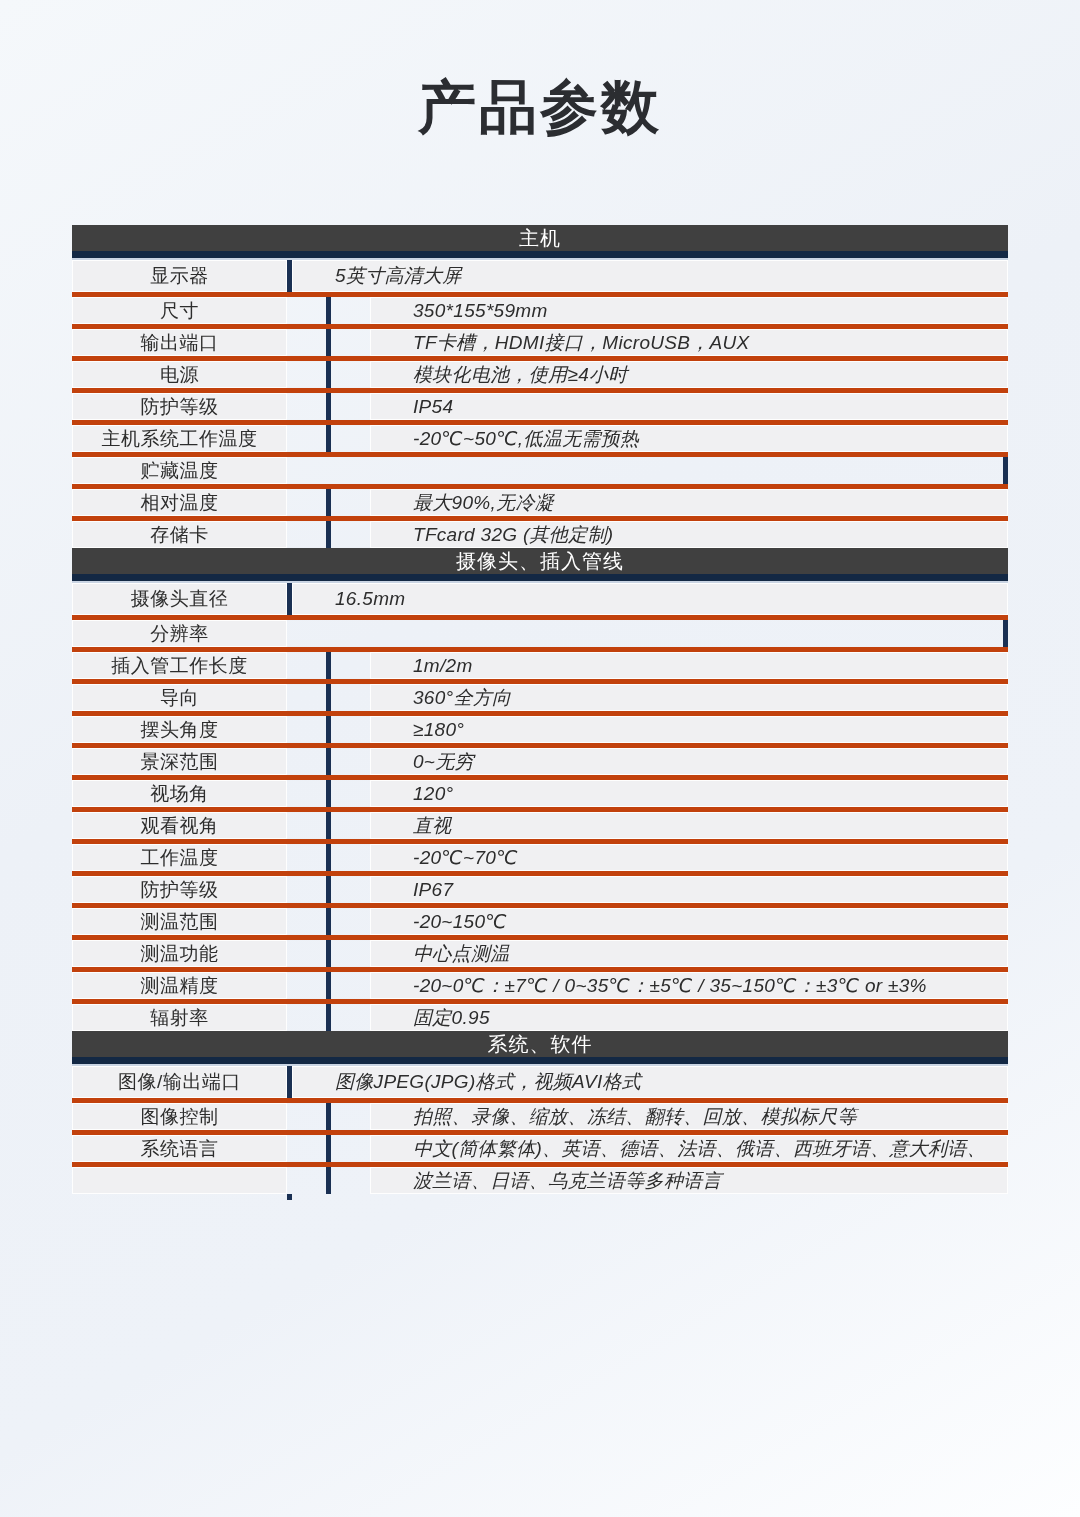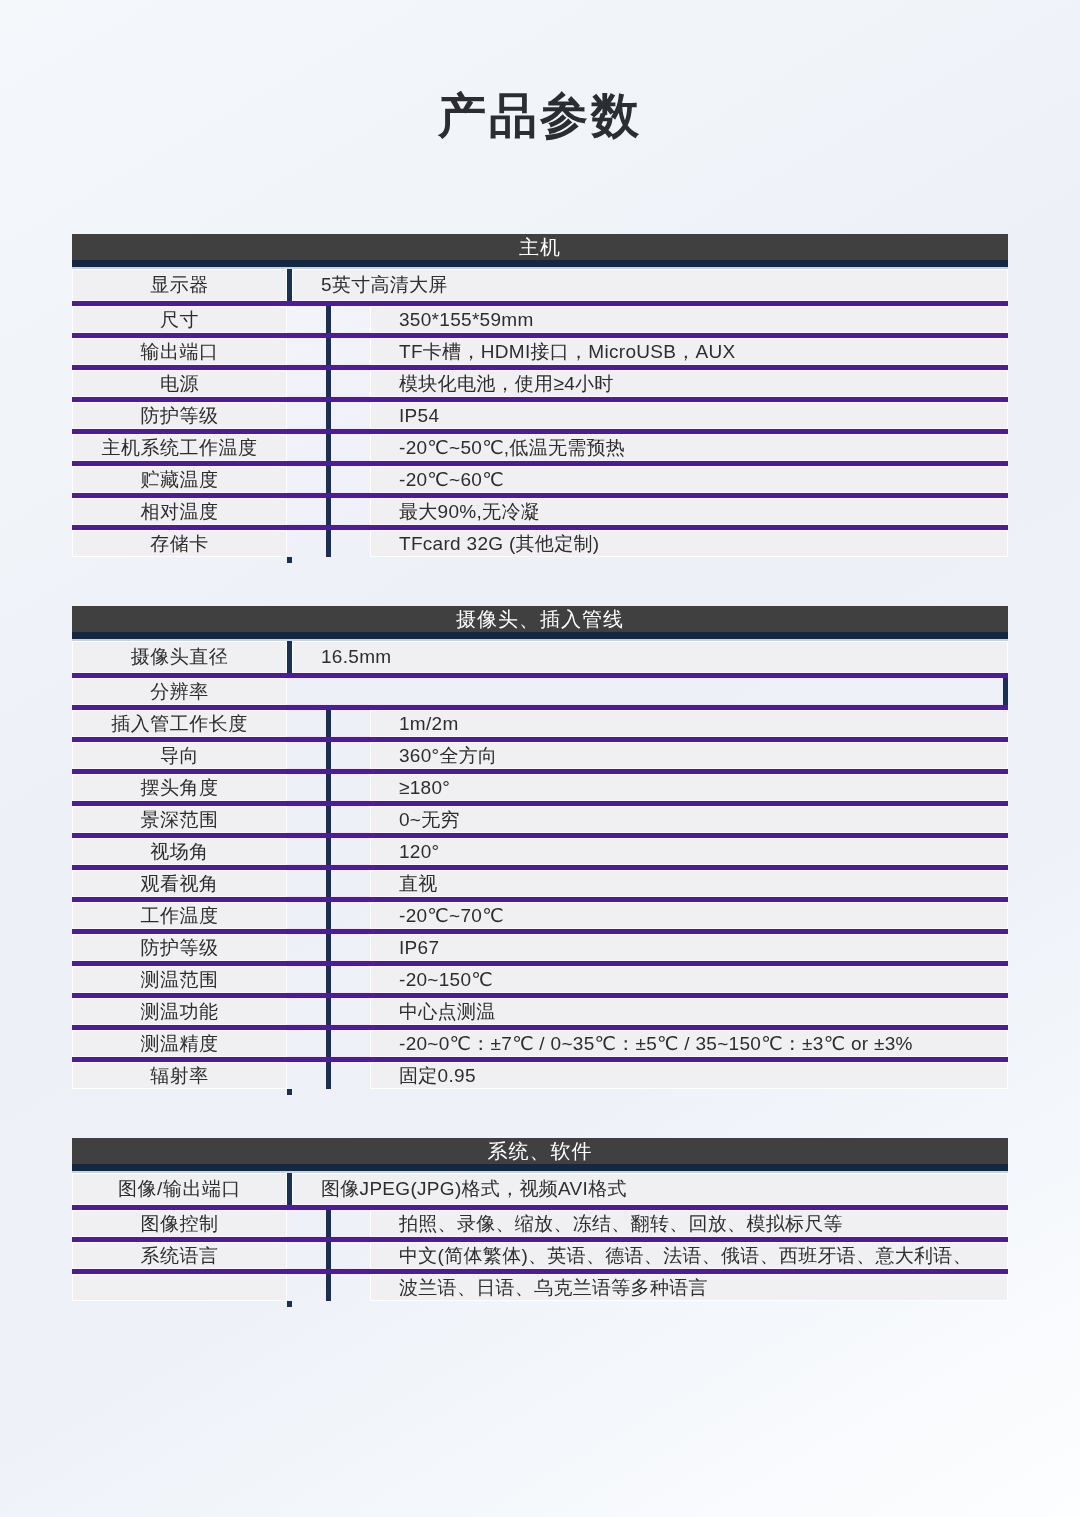--- a/index.html
+++ b/index.html
@@ -5,67 +5,68 @@
   * { box-sizing: border-box; }
   html, body { margin: 0; padding: 0; }
   body {
     width: 1080px;
     height: 1517px;
     font-family: "Liberation Sans", "DejaVu Sans", sans-serif;
     background: linear-gradient(150deg, #f5f8fb 0%, #edf1f7 40%, #eef2f8 68%, #fdfeff 100%);
     overflow: hidden;
   }
   .page-title {
-    margin: 16px;
+    margin: 7px;
     padding-top: 72px;
     text-align: center;
-    font-size: 48px;
+    font-size: 58px;
     line-height: 55px;
     font-weight: 900;
     color: #2b2d31;
     letter-spacing: 3px;
   }
   .tables { margin: 0 72px; }
-  .spec-table { position: relative; margin-top: 49px; }
+  .spec-table { position: relative; }
   .spec-table.first { margin-top: 91px; }
   .table-header {
     height: 33px;
     background: #404040;
     border-bottom: 7px solid #132844;
     display: flex;
     align-items: center;
     justify-content: center;
     color: #ffffff;
     font-size: 20px;
     letter-spacing: 1px;
   }
   .header-gap { height: 2px; background: #c9d4e3; }
   .spec-row { display: flex; height: 32px; justify-content: space-between; }
-  .spec-row + .spec-row { border-top: 5px solid #4c1d95; gap: 39px; }
+  .spec-row + .spec-row { border-top: 5px solid #c2410c; gap: 39px; }
   .cell {
     background: #f0f0f2;
     box-shadow: inset 0 0 0 1px rgba(255,255,255,0.9);
     color: #2d2d2d;
     font-size: 19px;
   }
   .label-cell {
     width: 215px;
     display: flex;
     align-items: center;
     justify-content: center;
     text-align: center;
     letter-spacing: 0.5px;
   }
   .col-divider { width: 5px; background: #1a3053; }
   .value-cell {
     flex: 1;
     display: flex;
     align-items: center;
-    padding-left: 29px;
+    padding-left: 43px;
     letter-spacing: 0.3px;
+    font-style: italic;
   }
   .divider-stub {
     position: absolute;
     left: 215px;
     bottom: -6px;
     width: 5px;
     height: 6px;
     background: #1a3053;
   }
 </style>
@@ -113,21 +114,20 @@
 
   <div class="spec-row">
     <div class="cell label-cell">主机系统工作温度</div>
     <div class="col-divider"></div>
     <div class="cell value-cell">-20℃~50℃,低温无需预热</div>
   </div>
 
   <div class="spec-row">
     <div class="cell label-cell">贮藏温度</div>
     <div class="col-divider"></div>
-    <div class="cell value-cell">-20℃~60℃</div>
   </div>
 
   <div class="spec-row">
     <div class="cell label-cell">相对温度</div>
     <div class="col-divider"></div>
     <div class="cell value-cell">最大90%,无冷凝</div>
   </div>
 
   <div class="spec-row">
     <div class="cell label-cell">存储卡</div>

